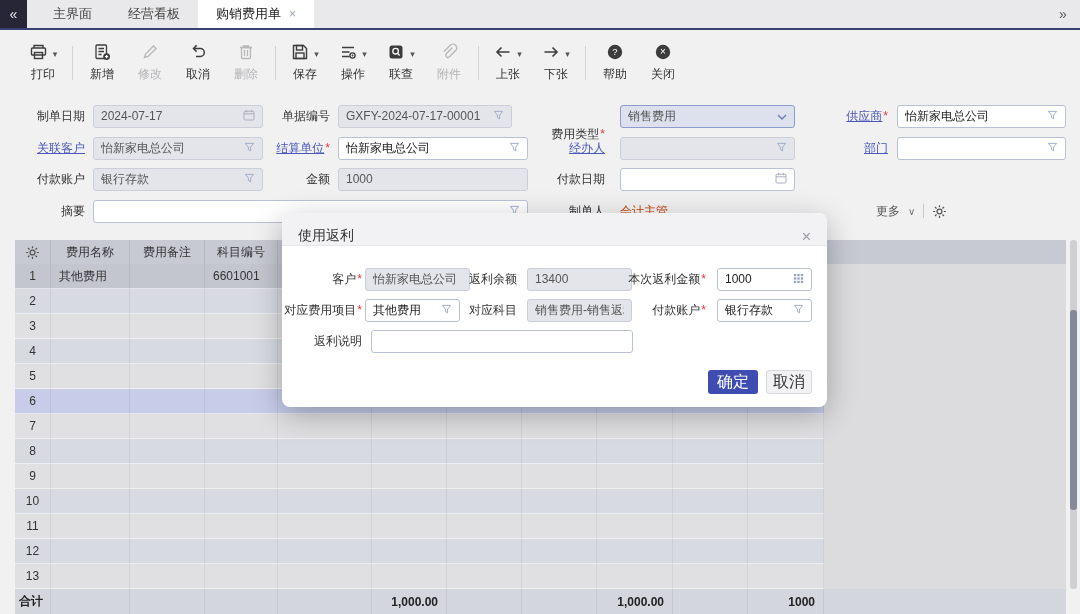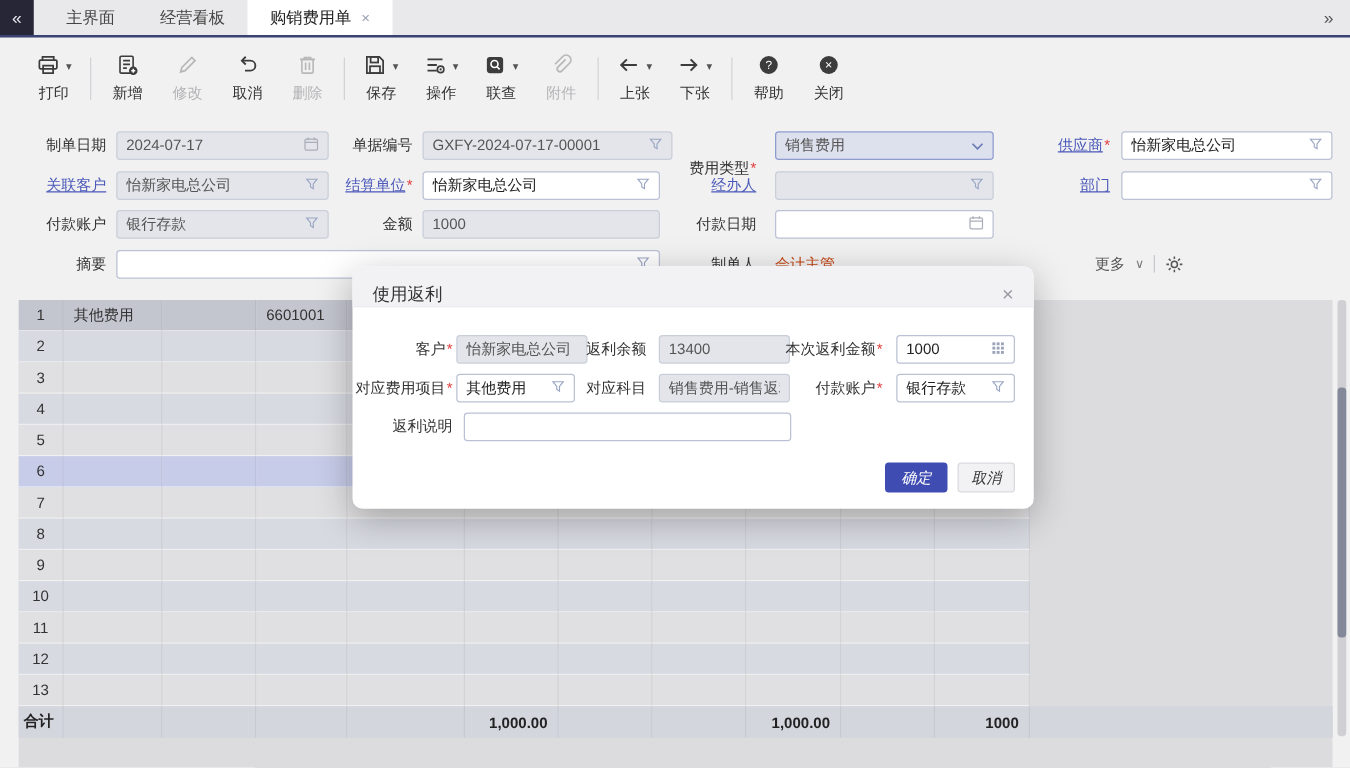--- a/index.html
+++ b/index.html
@@ -60,21 +60,21 @@
 
   
   .vscroll { position:absolute; right:3px; top:240px; width:7px; height:349px; background:#cfcfd4; border-radius:3px; }
   .vthumb { position:absolute; left:0; top:70px; width:7px; height:200px; background:#84899a; border-radius:3px; cursor:grab; }
 
   
   .modal { position:absolute; left:282px; top:213px; width:545px; height:194px; background:#ffffff; border-radius:8px; box-shadow:0 8px 30px rgba(0,0,0,0.28); z-index:20; }
   .modal-title { height:33px; background:#f2f2f5; border-bottom:1px solid #e7e7ea; border-radius:8px 8px 0 0; display:flex; align-items:flex-end; padding:0 16px; font-size:14px; color:#333; }
   .modal-close { margin-left:auto; color:#9a9aa2; font-size:16px; cursor:pointer; line-height:1; }
   .modal-body { position:relative; height:161px; }
-  .mbtn { position:absolute; height:24px; border-radius:3px; display:flex; align-items:center; justify-content:center; font-size:12px; cursor:pointer;font-style:italic; }
+  .mbtn { position:absolute; height:24px; border-radius:3px; display:flex; align-items:center; justify-content:center; font-size:16px; cursor:pointer; }
   .mbtn.primary { background:#3f4db3; color:#fff; }
   .mbtn.plain { background:#f2f2f4; border:1px solid #d9d9de; color:#333; }
 
   .gear-btn { cursor:pointer; display:flex; align-items:center; }
 </style>
 </head>
 <body>
 
 <div id="page">
 
@@ -261,21 +261,21 @@
       <div class="inp disabled" style="left: 93px; top: 10px; width: 170px;">
         <span class="val">2024-07-17</span>
         <span><svg width="12" height="12" viewBox="0 0 12 12">
             <g fill="none" stroke="#a9aeb8" stroke-width="1">
               <rect x="1" y="2.2" width="10" height="8.8" rx="1"></rect>
               <path d="M1 4.8h10M3.5 1v2.2M8.5 1v2.2"></path>
             </g>
           </svg></span>
       </div>
       <div class="fld-label" style="left: 210px; width: 120px; top: 10px;"><span class="ltext">单据编号</span></div>
-      <div class="inp disabled" style="left: 338px; top: 10px; width: 200px;">
+      <div class="inp disabled" style="left: 338px; top: 10px; width: 174px;">
         <span class="val">GXFY-2024-07-17-00001</span>
         <span><svg width="11" height="11" viewBox="0 0 12 12">
             <path d="M1.5 1.5h9L7.2 5.6v4.1L4.8 8.2V5.6z" fill="none" stroke="#9aa6c4" stroke-width="1"></path>
           </svg></span>
       </div>
       <div class="fld-label" style="left: 485px; width: 120px; top: 28px;"><span class="ltext">费用类型</span><span class="req">*</span></div>
       <div class="inp select" style="left: 620px; top: 10px; width: 175px;">
         <span class="val">销售费用</span>
         <span><svg width="10" height="8" viewBox="0 0 10 8">
             <path d="M1 2l4 4 4-4" stroke="#6b7ab8" fill="none" stroke-width="1.4"></path>
@@ -355,20 +355,41 @@
             <g stroke="#555" stroke-width="1.3" fill="none">
               <circle cx="8" cy="8" r="2.6"></circle>
               <path d="M8 1.2v2.2M8 12.6v2.2M1.2 8h2.2M12.6 8h2.2M3.2 3.2l1.6 1.6M11.2 11.2l1.6 1.6M12.8 3.2l-1.6 1.6M4.8 11.2l-1.6 1.6"></path>
             </g>
           </svg>
         </span>
       </div>
     </div>
 
   <div class="tblwrap" id="tblwrap">
+      <div class="thead">
+        <div class="hc" style="width: 36px;">
+          <svg width="15" height="15" viewBox="0 0 16 16">
+            <g stroke="#555" stroke-width="1.3" fill="none">
+              <circle cx="8" cy="8" r="2.6"></circle>
+              <path d="M8 1.2v2.2M8 12.6v2.2M1.2 8h2.2M12.6 8h2.2M3.2 3.2l1.6 1.6M11.2 11.2l1.6 1.6M12.8 3.2l-1.6 1.6M4.8 11.2l-1.6 1.6"></path>
+            </g>
+          </svg>
+        </div>
+        <div class="hc" style="width: 79px;">费用名称</div>
+        <div class="hc" style="width: 75px;">费用备注</div>
+        <div class="hc" style="width: 73px;">科目编号</div>
+        <div class="hc" style="width: 94px;"></div>
+        <div class="hc" style="width: 75px;"></div>
+        <div class="hc" style="width: 75px;"></div>
+        <div class="hc" style="width: 75px;"></div>
+        <div class="hc" style="width: 76px;"></div>
+        <div class="hc" style="width: 75px;"></div>
+        <div class="hc" style="width: 76px;"></div>
+        <div class="hc hfill"></div>
+      </div>
       <div class="trow current" style="width: 809px;">
         <div class="tc numc" style="width: 36px;">1</div>
         <div class="tc" style="width: 79px;">其他费用</div>
         <div class="tc" style="width: 75px;"></div>
         <div class="tc" style="width: 73px;">6601001</div>
         <div class="tc" style="width: 94px;"></div>
         <div class="tc" style="width: 75px;"></div>
         <div class="tc" style="width: 75px;"></div>
         <div class="tc" style="width: 75px;"></div>
         <div class="tc" style="width: 76px;"></div>

